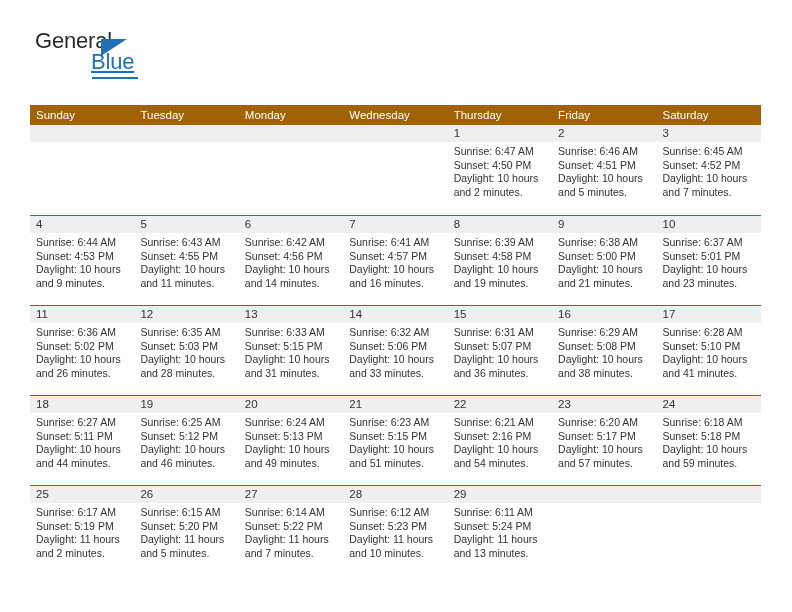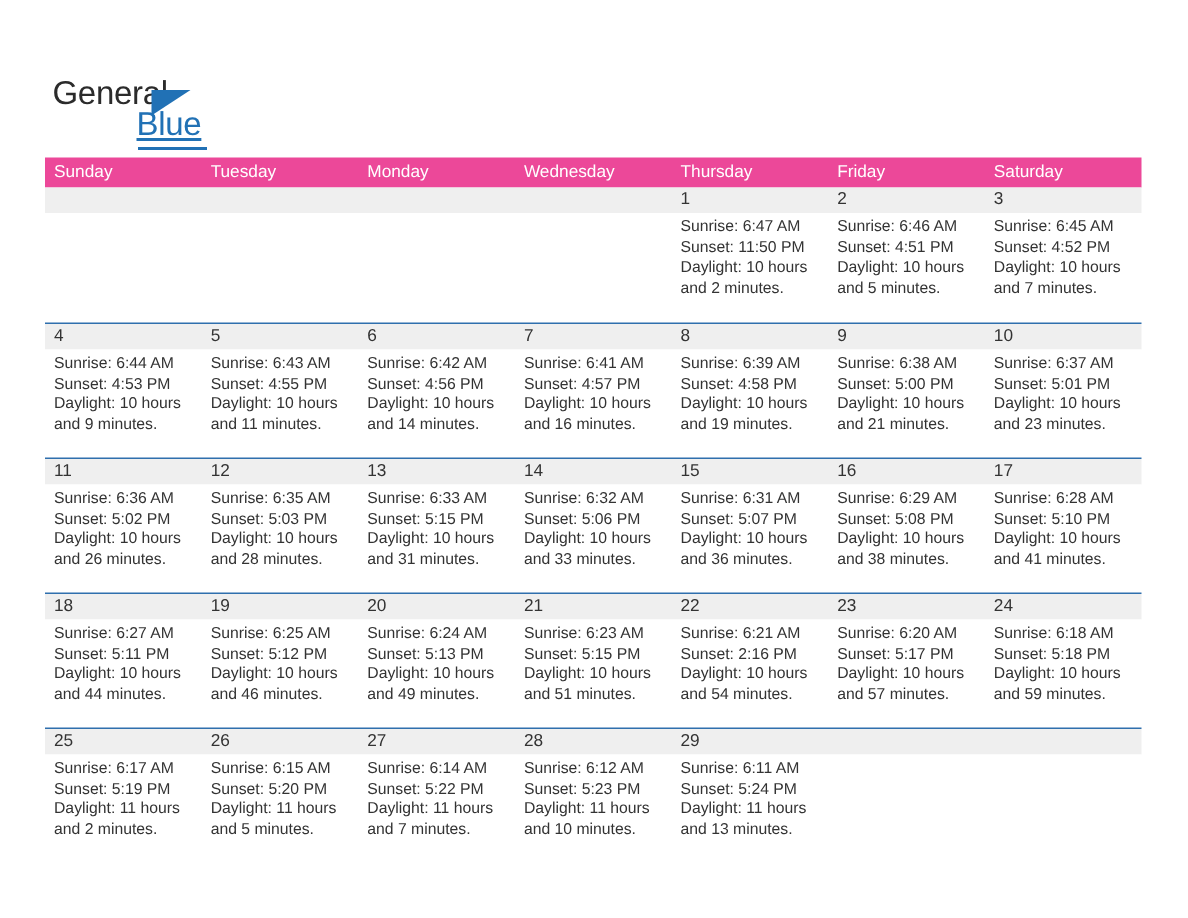--- a/index.html
+++ b/index.html
@@ -27,21 +27,21 @@
     position: absolute;
     left: 30px;
     top: 28px;
     width: 731px;
     height: 66px;
   }
 
   .logo {
     position: absolute;
     left: 0;
-    top: 23px;
+    top: 2px;
     width: 200px;
     height: 56px;
   }
   .logo-general {
     position: absolute;
     left: 5px;
     top: 0px;
     font-size: 22px;
     color: #2b2b2b;
     letter-spacing: -0.2px;
@@ -98,21 +98,21 @@
   
   .calendar {
     position: absolute;
     left: 30px;
     top: 105px;
     width: 731px;
   }
 
   .dow-row {
     display: flex;
-    background: #ec4899;
+    background: #a16207;
     height: 20px;
   }
   .dow {
     flex: 1 1 0;
     color: #ffffff;
     font-size: 11.5px;
     line-height: 20px;
     padding-left: 6px;
     box-sizing: border-box;
     white-space: nowrap;
@@ -197,21 +197,21 @@
             <div class="daynum">2</div>
             <div class="daynum">3</div>
           </div>
           <div class="infobar">
             <div class="cell"></div>
             <div class="cell"></div>
             <div class="cell"></div>
             <div class="cell"></div>
             <div class="cell">
               <div class="cell-line">Sunrise: 6:47 AM</div>
-              <div class="cell-line">Sunset: 11:50 PM</div>
+              <div class="cell-line">Sunset: 4:50 PM</div>
               <div class="cell-line">Daylight: 10 hours</div>
               <div class="cell-line">and 2 minutes.</div>
             </div>
             <div class="cell">
               <div class="cell-line">Sunrise: 6:46 AM</div>
               <div class="cell-line">Sunset: 4:51 PM</div>
               <div class="cell-line">Daylight: 10 hours</div>
               <div class="cell-line">and 5 minutes.</div>
             </div>
             <div class="cell">

